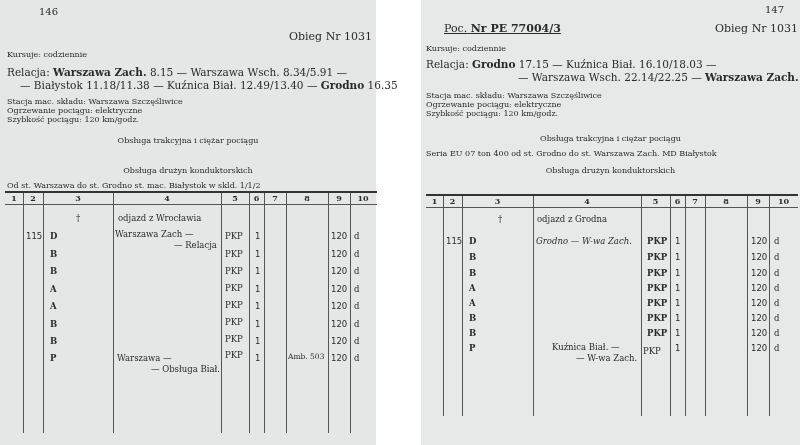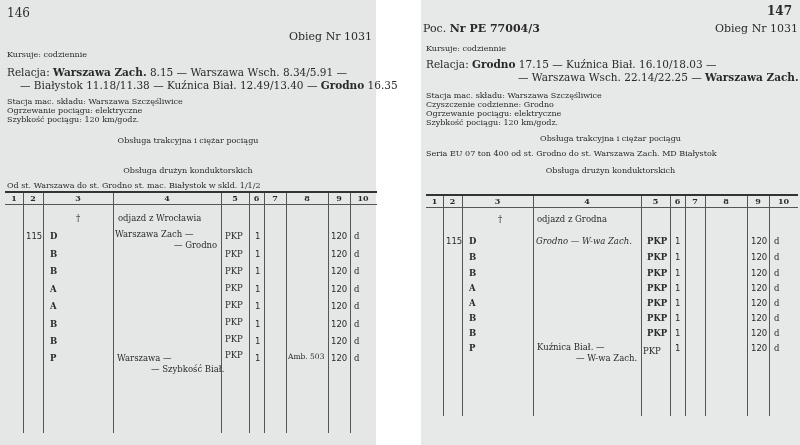--- a/index.html
+++ b/index.html
@@ -2,21 +2,21 @@
 <html><head>
 <meta charset="utf-8">
 <style>
   html, body { margin:0; padding:0; }
   body { width:800px; height:445px; background:#ffffff; position:relative; overflow:hidden;
          font-family:"DejaVu Serif", serif; color:#2a2a2a; }
   .page { position:absolute; top:0; height:445px; background:#e4e7e5; }
   #left { left:0; width:376px; }
   #right { left:421px; width:379px; background:#e6e9e7; }
   .abs { position:absolute; white-space:nowrap; }
-  .pgnum { font-size:12px; }
+  .pgnum { font-size:10px;margin-left:32px; }
   .h1 { font-size:11px; }
   .h1 b { font-weight:bold; }
   .small { font-size:8px; line-height:9px; }
   .rel { font-size:10.5px; line-height:13px; }
   .rel b { font-weight:bold; }
   .center { text-align:center; }
   .rule-thick { position:absolute; height:2px; background:#333; }
   .rule-thin { position:absolute; height:1px; background:#555; }
   .vline { position:absolute; width:1px; background:#555; }
   .hdr { position:absolute; font-size:8px; font-weight:bold; text-align:center; }
@@ -79,21 +79,21 @@
     <div class="vline" style="left:328px;top:193px;height:240px;"></div>
     <div class="vline" style="left:350px;top:193px;height:240px;"></div>
 
     <div class="cell" style="left:76px;top:213px;">†</div>
     <div class="cell" style="left:118px;top:213px;">odjazd z Wrocławia</div>
 
     <div>
       <div class="cell num" style="left:26px;top:231px;">115</div>
       <div class="cell cat" style="left:50px;top:231px;">D</div>
       <div class="cell two-line" style="left:115px;top:229px;">Warszawa Zach —</div>
-      <div class="cell" style="left:174px;top:240px;">— Grodno</div>
+      <div class="cell" style="left:174px;top:240px;">— Relacja</div>
       <div class="cell" style="left:225px;top:231px;">PKP</div>
       <div class="cell num" style="left:255px;top:231px;">1</div>
       <div class="cell num" style="left:331px;top:231px;">120</div>
       <div class="cell" style="left:354px;top:231px;">d</div>
     </div>
     <div>
       <div class="cell cat" style="left:50px;top:249px;">B</div>
       <div class="cell" style="left:225px;top:249px;">PKP</div>
       <div class="cell num" style="left:255px;top:249px;">1</div>
       <div class="cell num" style="left:331px;top:249px;">120</div>
@@ -130,52 +130,51 @@
     <div>
       <div class="cell cat" style="left:50px;top:336px;">B</div>
       <div class="cell" style="left:225px;top:334px;">PKP</div>
       <div class="cell num" style="left:255px;top:336px;">1</div>
       <div class="cell num" style="left:331px;top:336px;">120</div>
       <div class="cell" style="left:354px;top:336px;">d</div>
     </div>
     <div>
       <div class="cell cat" style="left:50px;top:353px;">P</div>
       <div class="cell" style="left:117px;top:353px;">Warszawa —</div>
-      <div class="cell" style="left:151px;top:364px;">— Szybkość Biał.</div>
+      <div class="cell" style="left:151px;top:364px;">— Obsługa Biał.</div>
       <div class="cell" style="left:225px;top:350px;">PKP</div>
       <div class="cell num" style="left:255px;top:353px;">1</div>
       <div class="cell" style="left:288px;top:352px;font-size:7.5px;">Amb. 503</div>
       <div class="cell num" style="left:331px;top:353px;">120</div>
       <div class="cell" style="left:354px;top:353px;">d</div>
     </div>
   </div>
 </div>
 
 <div class="page" id="right">
-  <div class="abs pgnum" style="right:8px;top:4px;font-weight:bold;">147</div>
-
-  <div class="abs h1" style="left:2px;top:22px;">
+  <div class="abs pgnum" style="right:16px;top:4px;">147</div>
+
+  <div class="abs h1" style="left:23px;top:22px;text-decoration:underline;">
     <span>Poc.</span>
     <b>Nr PE 77004/3</b>
   </div>
   <div class="abs h1" style="right:2px;top:22px;">Obieg Nr 1031</div>
 
   <div class="abs small" style="left:5px;top:44px;">Kursuje: codziennie</div>
 
   <div class="abs rel" style="left:5px;top:58px;">
     <span>Relacja:</span>
     <b>Grodno</b><span> 17.15 — Kuźnica Biał. 16.10/18.03 —</span>
   </div>
   <div class="abs rel" style="left:97px;top:71px;">
     <span>— Warszawa Wsch. 22.14/22.25 — </span><b>Warszawa Zach.</b><span> 22.45</span>
   </div>
 
   <div class="abs small" style="left:5px;top:91px;">
     <div>Stacja mac. składu: Warszawa Szczęśliwice</div>
-    <div>Czyszczenie codzienne: Grodno</div>
     <div>Ogrzewanie pociągu: elektryczne</div>
     <div>Szybkość pociągu: 120 km/godz.</div>
   </div>
 
   <div class="abs small center" style="left:0;width:379px;top:134px;">Obsługa trakcyjna i ciężar pociągu</div>
   <div class="abs small" style="left:5px;top:149px;">Seria EU 07 ton 400 od st. Grodno do st. Warszawa Zach. MD Białystok</div>
   <div class="abs small center" style="left:0;width:379px;top:166px;">Obsługa drużyn konduktorskich</div>
 
   <div>
     <div class="rule-thick" style="left:5px;width:372px;top:194px;"></div>
@@ -250,21 +249,21 @@
     </div>
     <div>
       <div class="cell cat" style="left:48px;top:328px;">B</div>
       <div class="cell" style="left:226px;top:328px;font-weight:bold;">PKP</div>
       <div class="cell num" style="left:254px;top:328px;">1</div>
       <div class="cell num" style="left:330px;top:328px;">120</div>
       <div class="cell" style="left:353px;top:328px;">d</div>
     </div>
     <div>
       <div class="cell cat" style="left:48px;top:343px;">P</div>
-      <div class="cell" style="left:116px;top:342px;">Kuźnica Biał. —</div>
+      <div class="cell" style="left:131px;top:342px;">Kuźnica Biał. —</div>
       <div class="cell" style="left:155px;top:353px;">— W-wa Zach.</div>
       <div class="cell" style="left:222px;top:346px;">PKP</div>
       <div class="cell num" style="left:254px;top:343px;">1</div>
       <div class="cell num" style="left:330px;top:343px;">120</div>
       <div class="cell" style="left:353px;top:343px;">d</div>
     </div>
   </div>
 </div>
 
 </body></html>

